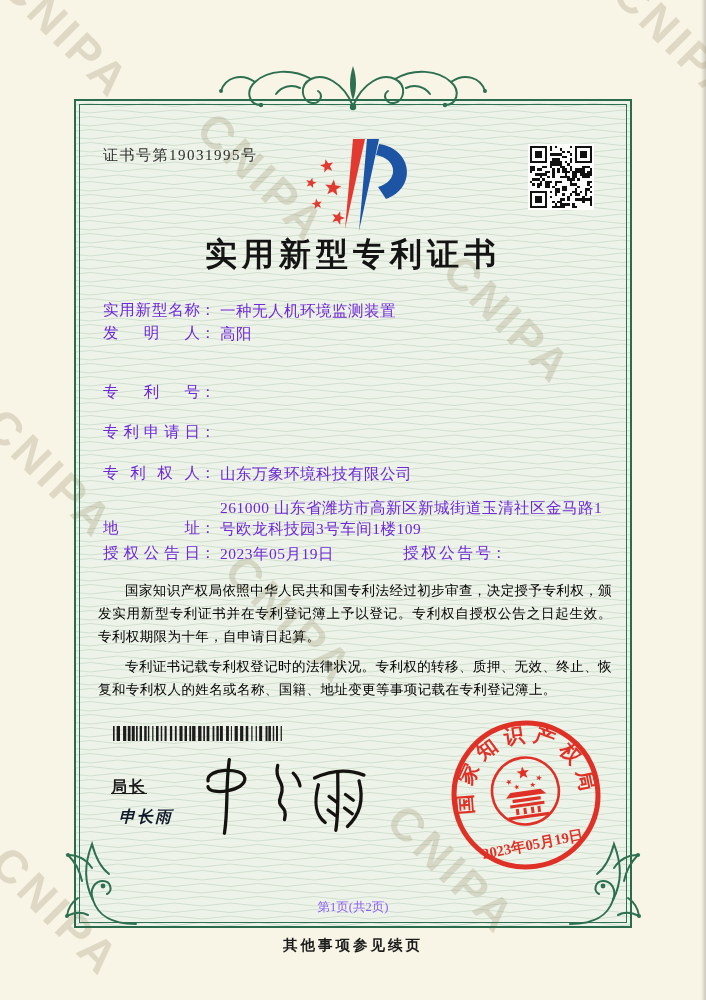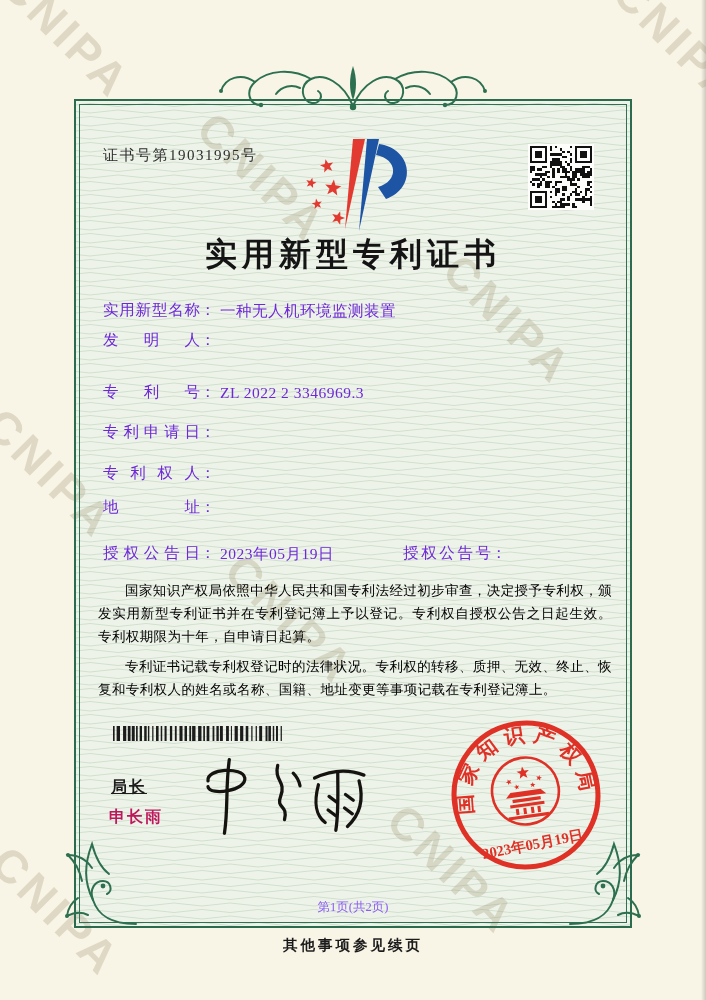--- a/index.html
+++ b/index.html
@@ -44,22 +44,22 @@
   .g2 .f-label{width:88px;margin-left:13px;}
 
   
   .paras{position:absolute; left:98px; top:579px; width:514px; color:#000000;}
   .paras p{margin:0 0 6px 0; font-size:13.5px; line-height:1.72; text-align:justify; text-indent:2em; letter-spacing:.4px;}
 
   
   .barcode{position:absolute; left:113px; top:726px;}
   .sig-title{position:absolute; left:111px; top:777px; font-family:"Liberation Sans","DejaVu Sans",sans-serif;
     font-weight:700; font-size:16px; color:#1d1d1d; letter-spacing:2px;text-decoration:underline;}
-  .sig-name{position:absolute; left:109px; top:807px; font-family:"Liberation Sans","DejaVu Sans",sans-serif;
-    font-weight:700; font-size:16px; color:#be185d; letter-spacing:2px;}
+  .sig-name{position:absolute; left:119px; top:807px; font-family:"Liberation Sans","DejaVu Sans",sans-serif;
+    font-weight:700; font-size:16px; color:#0f172a; letter-spacing:2px;font-style:italic;}
   .sig{position:absolute; left:192px; top:748px;}
   .seal{position:absolute; left:447px; top:716px; transform:rotate(-8deg); opacity:.93;}
   .page-num{position:absolute; left:74px; width:558px; top:899px; text-align:center; font-size:12.5px; color:#8b5cf6;}
   .note{position:absolute; left:0; width:706px; top:936px; text-align:center; font-size:14.5px;
     letter-spacing:3px; font-weight:700; color:#1b1b1b;}
 </style>
 </head>
 <body>
 
 <div class="page">
@@ -476,40 +476,42 @@
         <rect x="18" y="24" width="1" height="1" fill="#111"></rect>
       </svg>
 
     <div class="title">实用新型专利证书</div>
 
     <div class="f-row" style="top:300px">
       <span class="f-label">实用新型名称</span>
       <span class="f-colon">：</span>
       <span class="f-value">一种无人机环境监测装置</span>
     </div>
-    <div class="f-row" style="top:330px">
+    <div class="f-row" style="top:323px">
       <span class="f-label">发明人</span>
       <span class="f-colon">：</span>
+      <span class="f-value">高阳</span>
     </div>
     <div class="f-row" style="top:382px">
       <span class="f-label">专利号</span>
       <span class="f-colon">：</span>
-      <span class="f-value">ZL 2022 2 3346969.3</span>
     </div>
     <div class="f-row" style="top:422px">
       <span class="f-label">专利申请日</span>
       <span class="f-colon">：</span>
     </div>
     <div class="f-row" style="top:463px">
       <span class="f-label">专利权人</span>
       <span class="f-colon">：</span>
+      <span class="f-value">山东万象环境科技有限公司</span>
     </div>
     <div class="f-row" style="top:497px">
       <span class="f-label">地址</span>
       <span class="f-colon">：</span>
+      <span class="f-value" style="max-width:392px">261000 山东省潍坊市高新区新城街道玉清社区金马路1号欧龙科技园3号车间1楼109</span>
     </div>
     <div class="f-row" style="top:543px">
       <span class="f-label">授权公告日</span>
       <span class="f-colon">：</span>
       <span class="f-value">2023年05月19日</span>
       <span class="g2">
         <span class="f-label">授权公告号</span>
         <span class="f-colon">：</span>
       </span>
     </div>

